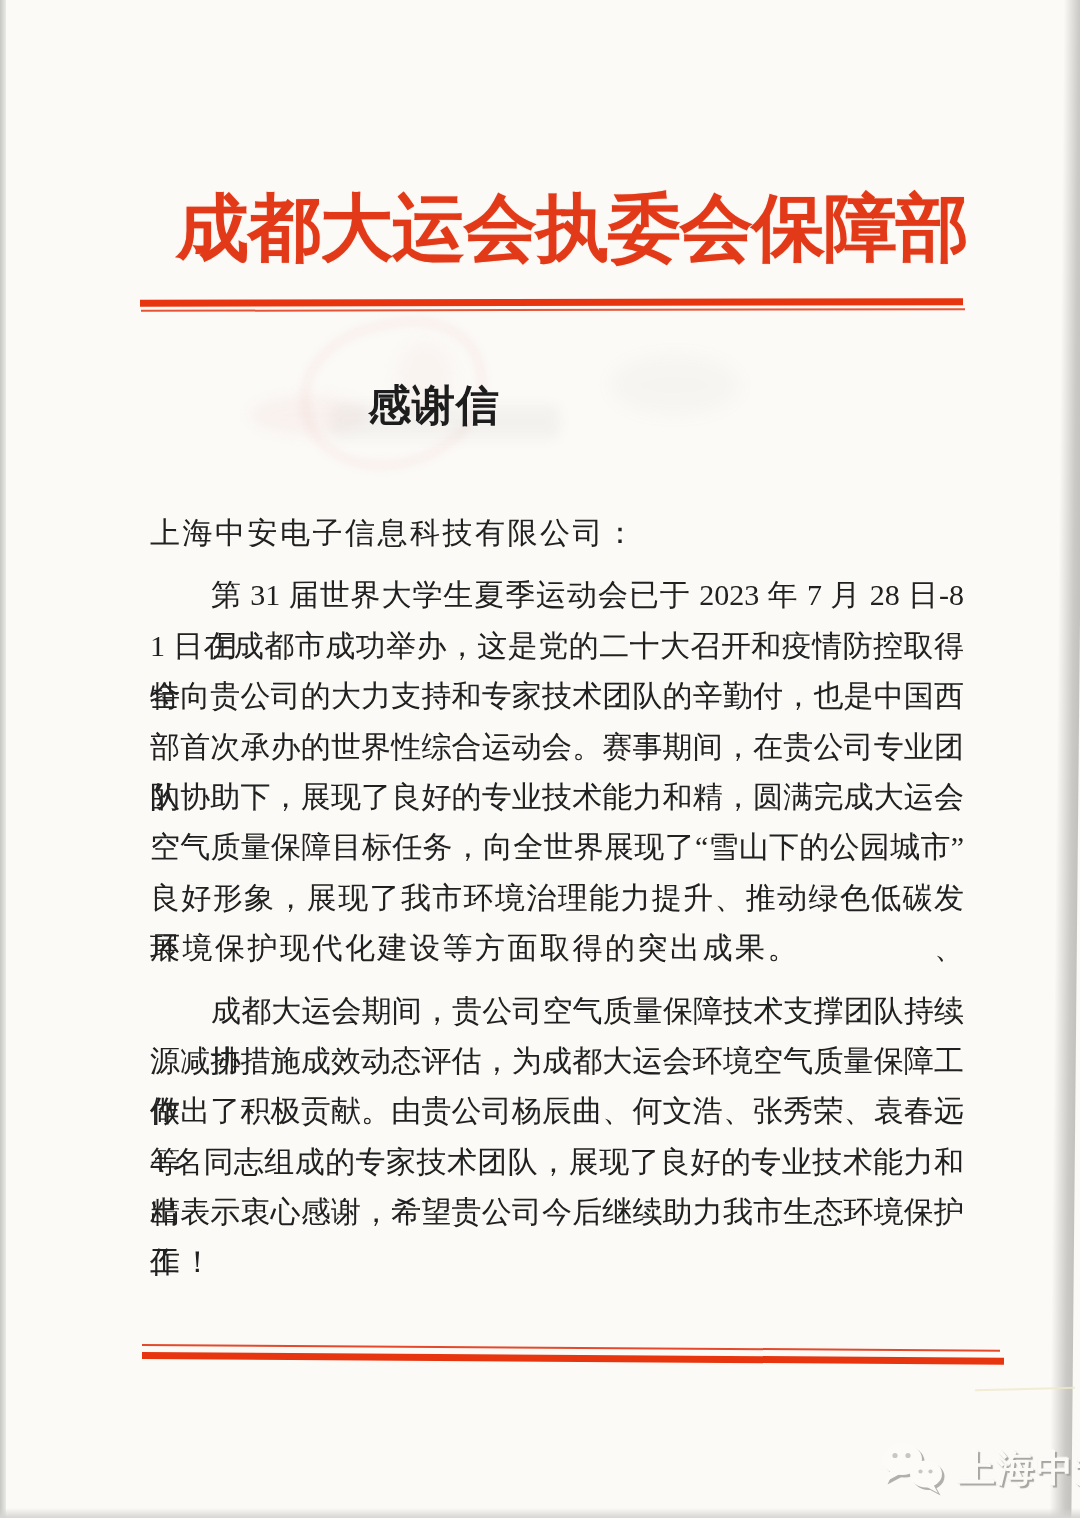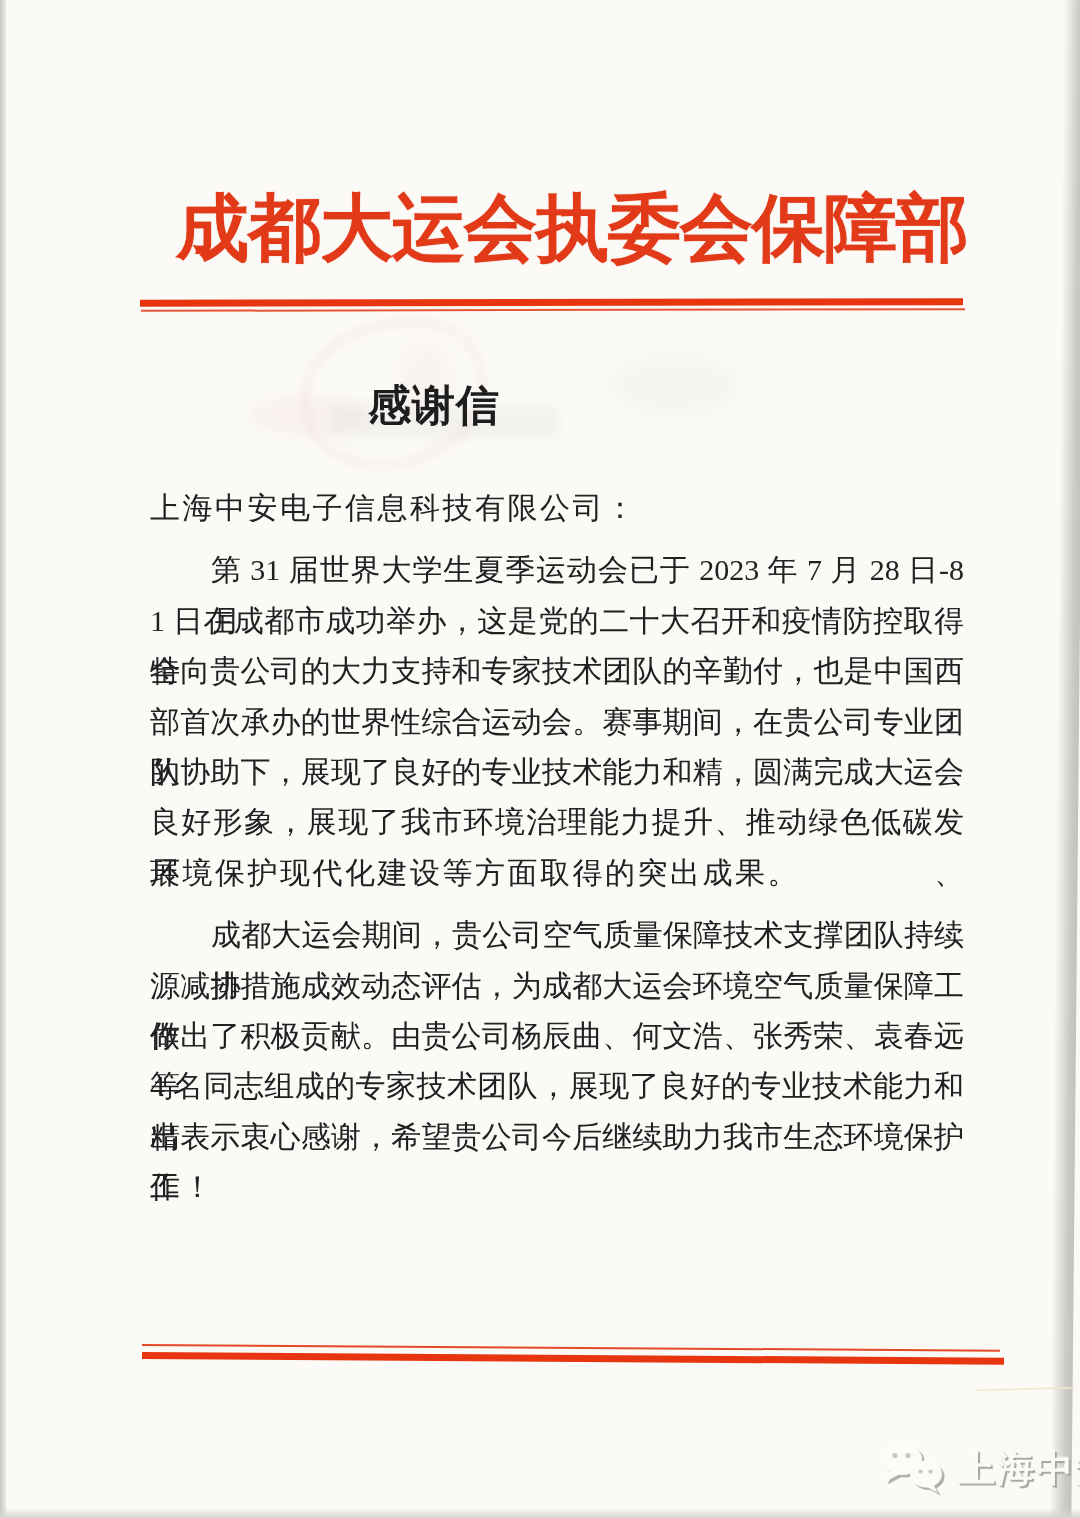--- a/index.html
+++ b/index.html
@@ -32,21 +32,21 @@
   .rule-top-thin{position:absolute;left:141px;top:309px;width:824px;height:2px;
     background:#e85335;transform:rotate(-0.12deg);}
 
   
   .letter-title{
     position:absolute;left:0;top:377px;width:868px;text-align:center;
     font-size:43px;font-weight:bold;color:#1d1d1d;letter-spacing:1px;
   }
 
   
-  .body{position:absolute;left:150px;top:483px;width:814px;color:#212121;}
+  .body{position:absolute;left:150px;top:508px;width:814px;color:#212121;}
   .line{height:50.4px;line-height:50.4px;font-size:30px;white-space:nowrap;}
   .jfull{white-space:normal;text-align:justify;text-align-last:justify;text-justify:inter-character;}
   .plain{letter-spacing:2.5px;}
   .indent{padding-left:61px;margin-top:12px;}
 
   
   .rule-bot-thin{position:absolute;left:142px;top:1344px;width:858px;height:2px;
     background:#e4492a;transform:rotate(0.38deg);transform-origin:left center;}
   .rule-bot-thick{position:absolute;left:142px;top:1352px;width:862px;height:7px;
     background:#e6350f;transform:rotate(0.38deg);transform-origin:left center;}
@@ -95,20 +95,21 @@
 
   <div class="letter-title">感谢信</div>
 
   <div class="body">
     <div class="line plain">上海中安电子信息科技有限公司：</div>
     <div class="line jfull indent">第 31 届世界大学生夏季运动会已于 2023 年 7 月 28 日-8 月</div>
     <div class="line jfull">1 日在成都市成功举办，这是党的二十大召开和疫情防控取得全</div>
     <div class="line jfull">特向贵公司的大力支持和专家技术团队的辛勤付，也是中国西</div>
     <div class="line jfull">部首次承办的世界性综合运动会。赛事期间，在贵公司专业团队</div>
     <div class="line jfull">的协助下，展现了良好的专业技术能力和精，圆满完成大运会</div>
+    <div class="line jfull">空气质量保障目标任务，向全世界展现了“雪山下的公园城市”</div>
     <div class="line jfull">良好形象，展现了我市环境治理能力提升、推动绿色低碳发展、</div>
     <div class="line plain">环境保护现代化建设等方面取得的突出成果。</div>
     <div class="line jfull indent">成都大运会期间，贵公司空气质量保障技术支撑团队持续协</div>
     <div class="line jfull">源减排措施成效动态评估，为成都大运会环境空气质量保障工作</div>
     <div class="line jfull">做出了积极贡献。由贵公司杨辰曲、何文浩、张秀荣、袁春远等</div>
     <div class="line jfull">4 名同志组成的专家技术团队，展现了良好的专业技术能力和精</div>
     <div class="line jfull">出表示衷心感谢，希望贵公司今后继续助力我市生态环境保护工</div>
     <div class="line plain">作！</div>
   </div>
 

